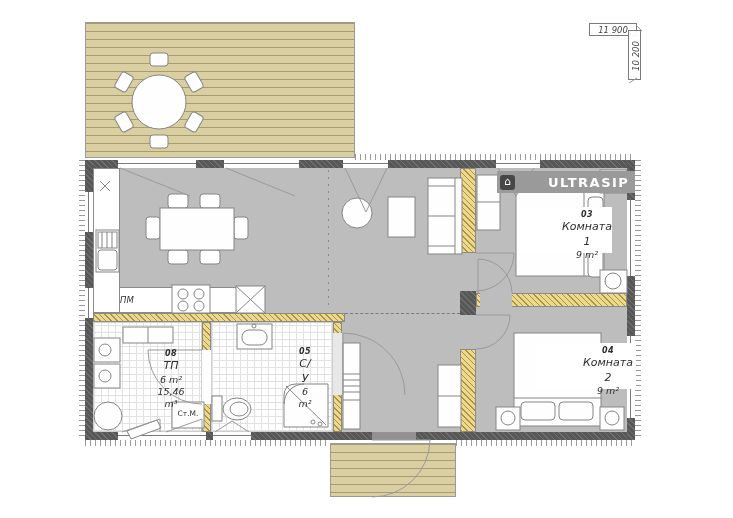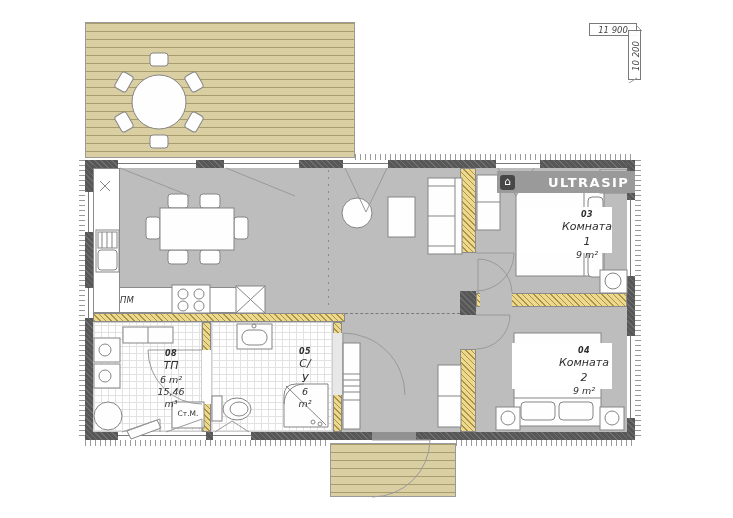--- a/index.html
+++ b/index.html
@@ -289,21 +289,21 @@
   <div class="abs logo" style="left:497px;top:171px;height:22px;">
     <span class="ic">⌂</span>
     <span class="tx">ULTRASIP</span>
   </div>
 
   <div class="abs lbl whitebg" style="left:518px;top:207px;width:94px;height:46px;">
     <div class="num">03</div>
     <div class="nm">Комната 1</div>
     <div class="ar">9 m²</div>
   </div>
-  <div class="abs lbl whitebg" style="left:512px;top:343px;width:100px;height:46px;">
+  <div class="abs lbl whitebg" style="left:536px;top:343px;width:100px;height:46px;">
     <div class="num">04</div>
     <div class="nm">Комната 2</div>
     <div class="ar">9 m²</div>
   </div>
   <div class="abs lbl" style="left:254px;top:347px;width:58px;height:48px;font-style:italic;">
     <div class="num">05</div>
     <div class="nm">С/У</div>
     <div class="ar">6 m²</div>
   </div>
   <div class="abs lbl" style="left:106px;top:349px;width:86px;height:64px;">

